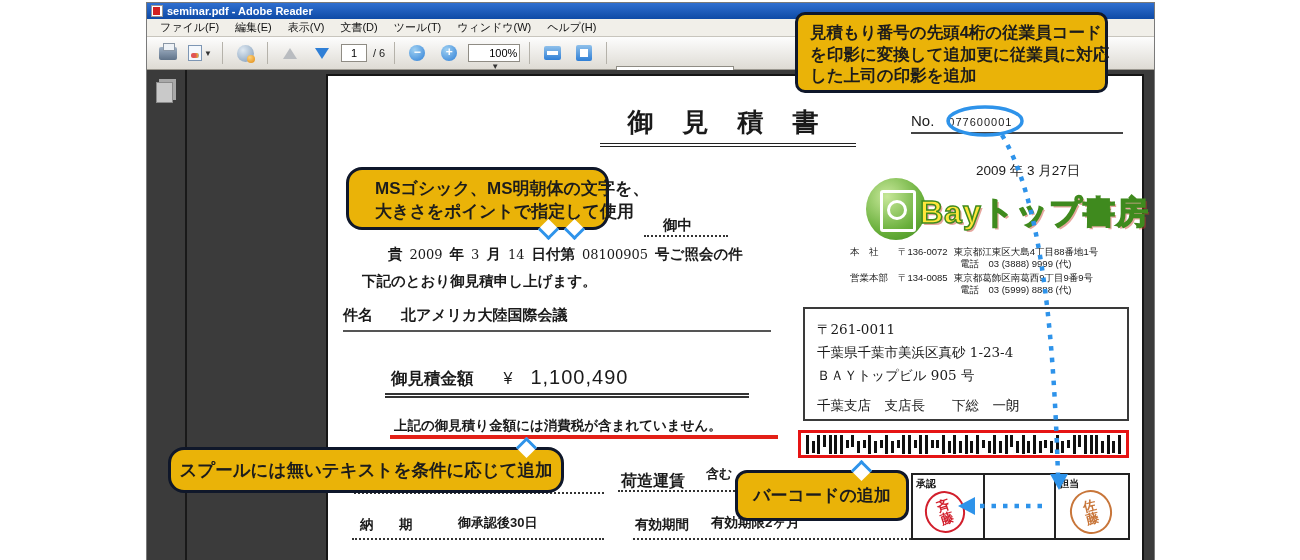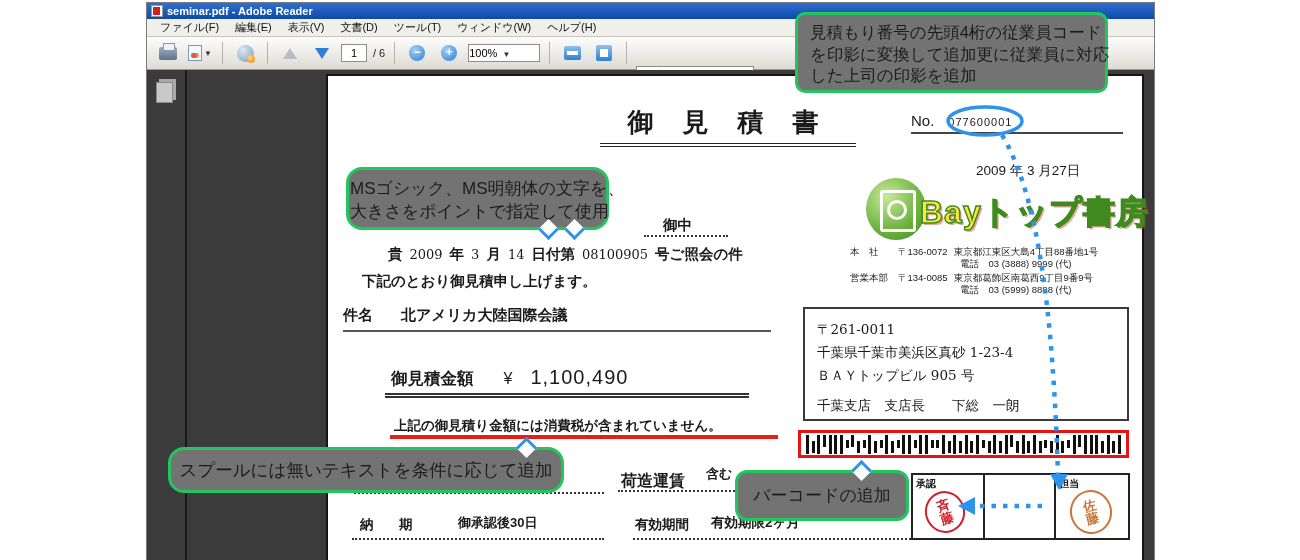--- a/index.html
+++ b/index.html
@@ -23,21 +23,21 @@
   .ic-print::before { content:""; position:absolute; left:4px; top:-4px; width:10px; height:6px; background:#eef2f6; border:1px solid #8a97a6; }
   .ic-email { width:14px; height:16px; background:#f4f8fc; border:1px solid #7d96b4; position:relative; }
   .ic-email::after { content:""; position:absolute; left:2px; bottom:2px; width:8px; height:5px; background:radial-gradient(circle at 30% 50%, #e05555 35%, #e8a23c 70%, #7db4e0 100%); border-radius:2px; }
   .ic-collab { width:17px; height:17px; border-radius:50%; background:radial-gradient(circle at 35% 30%, #dfe9f2, #7c98b6); position:relative; }
   .ic-collab::after { content:""; position:absolute; right:-1px; bottom:-1px; width:8px; height:8px; border-radius:50%; background:radial-gradient(circle at 35% 30%, #ffd27a, #e08a12); }
   .arrow-up { width:0; height:0; border-left:7px solid transparent; border-right:7px solid transparent; border-bottom:11px solid #b9bcc0; }
   .arrow-down { width:0; height:0; border-left:7px solid transparent; border-right:7px solid transparent; border-top:11px solid #2f7fd6; }
   .pagebox { width:26px; height:18px; background:#fff; border:1px solid #8f8c84; font-size:11px; text-align:center; font-family:"Liberation Sans",sans-serif; }
   .pagecount { font-size:11px; color:#222; }
   .zoomcircle { width:16px; height:16px; border-radius:50%; background:radial-gradient(circle at 35% 30%, #9fd0f2, #2f7fd6); color:#fff; font-size:12px; font-weight:bold; line-height:15px; text-align:center; }
-  .zoombox { width:72px; height:18px; background:#fff; border:1px solid #8f8c84; font-size:11px; padding:2px 0; }
+  .zoombox { width:52px; height:18px; background:#fff; border:1px solid #8f8c84; font-size:11px; padding:2px 20px; }
   .ic-fitw { width:17px; height:14px; background:linear-gradient(#8fc0ea,#2f7fd6); border-radius:2px; position:relative; }
   .ic-fitw::after { content:""; position:absolute; left:3px; top:5px; right:3px; height:4px; background:#fff; }
   .ic-fitp { width:16px; height:16px; background:linear-gradient(#8fc0ea,#2f7fd6); border-radius:2px; position:relative; }
   .ic-fitp::after { content:""; position:absolute; left:4px; top:4px; right:4px; bottom:4px; background:#fff; }
   .searchwrap { display:flex; align-items:center; gap:3px;margin-top:44px; }
   .searchbox { width:118px; height:19px; border:1px solid #8f8c84; background:#fff; font-size:11px; padding:2px 5px; color:#555; }
 
   
   .content { position:relative; width:100%; height:491px; background:#3b3b3b; overflow:hidden; }
   .navrail { position:absolute; left:0; top:0; width:40px; height:100%; background:#3b3b3b; border-right:2px solid #191919; }
@@ -98,23 +98,23 @@
   .stamp-cell:last-child { border-right:none; }
   .stamp { border-radius:50%; display:flex; align-items:center; justify-content:center; text-align:center; background:rgba(255,255,255,0); }
   .stamp span { position:static; display:block; font-size:13px; line-height:13.5px; font-weight:bold; font-family:"DejaVu Serif","Liberation Serif",serif; }
   .stamp-red { left:12px; top:16px; width:40px; height:42px; border:2.5px solid #d21f2c; color:#d21f2c; transform:rotate(-18deg); }
   .stamp-red span { color:#d21f2c; }
   .stamp-orange { left:14px; top:15px; width:42px; height:44px; border:2.5px solid #c8763a; color:#c8763a; transform:rotate(-14deg); }
   .stamp-orange span { color:#c8763a; }
 
   
   .overlay { position:absolute; left:0; top:0; width:1300px; height:560px; pointer-events:none; z-index:5; }
-  .callout { position:absolute; background:#737373; border:3px solid #22c55e; color:#1c1c1c; z-index:10; font-weight:normal; }
+  .callout { position:absolute; background:#eab308; border:3px solid #0f172a; color:#1c1c1c; z-index:10; font-weight:bold; }
   .co-stamp { left:795px; top:12px; width:313px; height:81px; border-radius:10px; padding:7px 12px; font-size:16.5px; line-height:21.5px; }
-  .co-font { left:346px; top:167px; width:263px; height:63px; border-radius:16px; padding:7px 1px; font-size:17px; line-height:23px; text-align:center; }
+  .co-font { left:346px; top:167px; width:263px; height:63px; border-radius:16px; padding:7px 26px; font-size:17px; line-height:23px; text-align:center; }
   .co-spool { left:168px; top:447px; width:396px; height:46px; border-radius:16px; font-size:17.5px; line-height:40px; text-align:center; }
   .co-barcode { left:735px; top:470px; width:174px; height:51px; border-radius:12px; font-size:17px; line-height:45px; text-align:center; }
   .callout div { white-space:nowrap; }
   .tail { position:absolute; width:15px; height:15px; background:#fff; transform:rotate(45deg); }
   .tail-down { border-right:3px solid #2e93ea; border-bottom:3px solid #2e93ea; bottom:-10px; }
   .tail-up { border-left:3px solid #2e93ea; border-top:3px solid #2e93ea; top:-10px; }
 </style>
 </head>
 <body>
 

